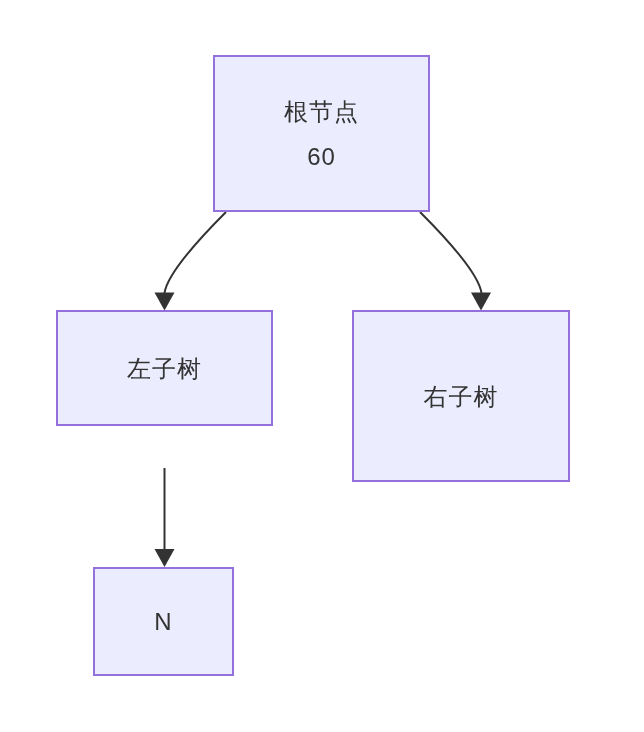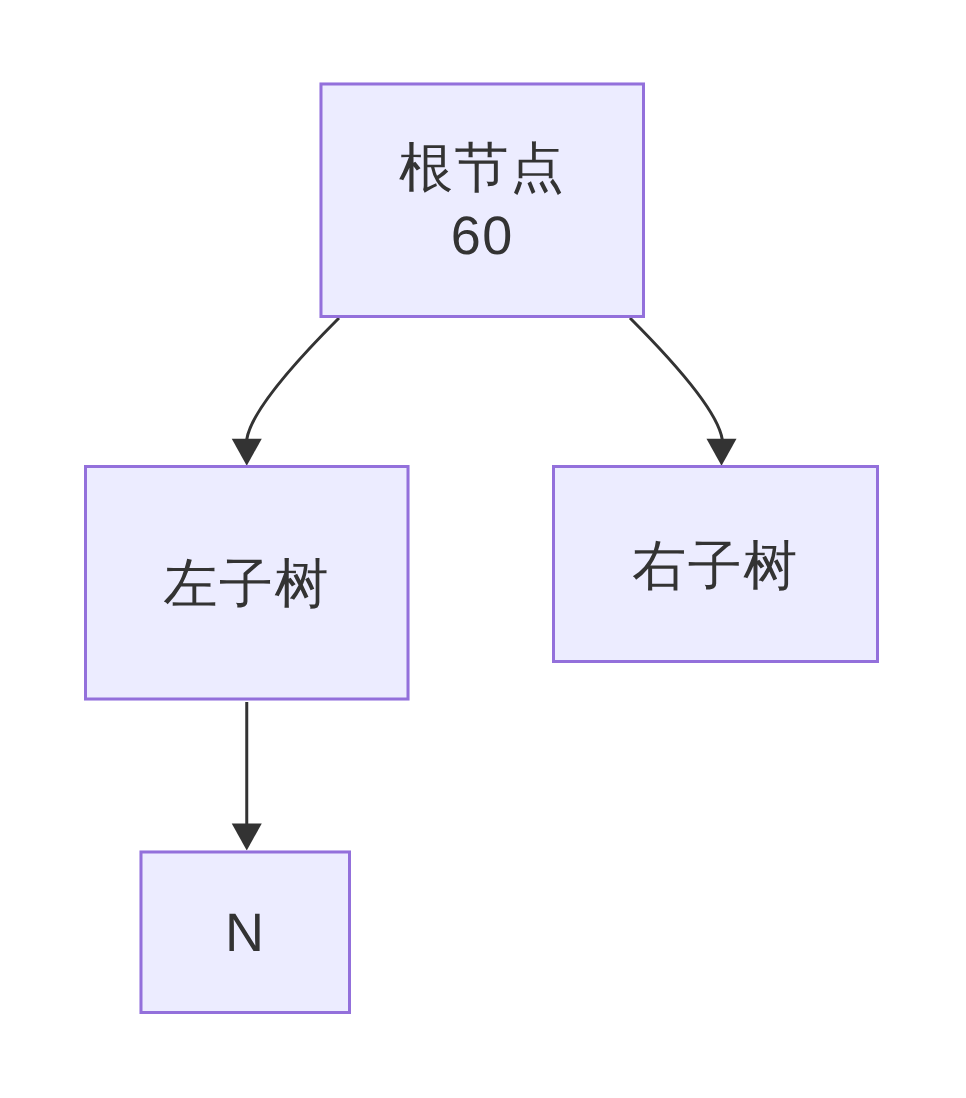--- a/index.html
+++ b/index.html
@@ -35,27 +35,27 @@
     position: absolute;
     box-sizing: border-box;
     background: var(--node-fill, #ECECFF);
     border: 2px solid var(--node-border, #9370DB);
     display: flex;
     flex-direction: column;
     align-items: center;
     justify-content: center;
     text-align: center;
     color: var(--text-color, #333333);
-    font-size: 36px;
+    font-size: 24px;
     line-height: 45px;
     letter-spacing: 1px;
   }
   .node-root  { left: 213px; top: 55px;  width: 217px; height: 157px; }
-  .node-left  { left: 56px;  top: 310px; width: 217px; height: 157px; }
-  .node-right { left: 368px; top: 310px; width: 218px; height: 132px; }
+  .node-left  { left: 56px;  top: 310px; width: 217px; height: 116px; }
+  .node-right { left: 352px; top: 310px; width: 218px; height: 172px; }
   .node-n     { left: 93px;  top: 567px; width: 141px; height: 109px; }
 </style>
 </head>
 <body>
 
 <div class="canvas">
 
   <svg class="edge-layer" width="644" height="732" viewBox="0 0 644 732">
     <path class="edge-path" d="M 226 212 C 211 227 168 270 164.5 293"></path>
     <polygon class="arrowhead" points="154.5,292.5 174.5,292.5 164.5,310.5"></polygon>

